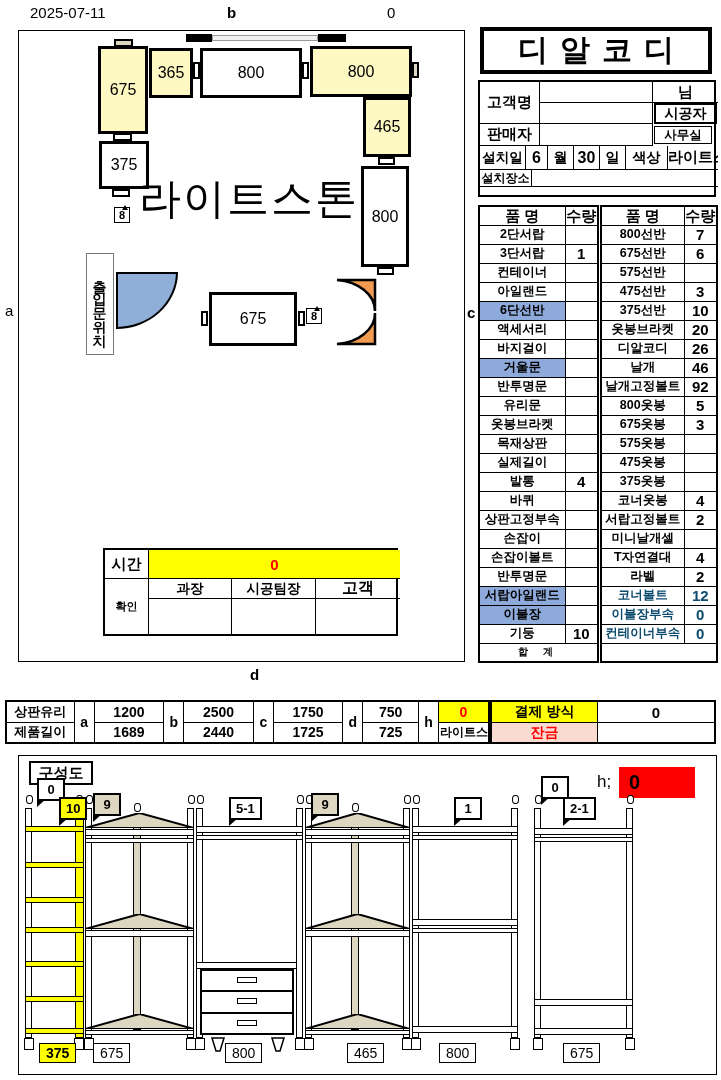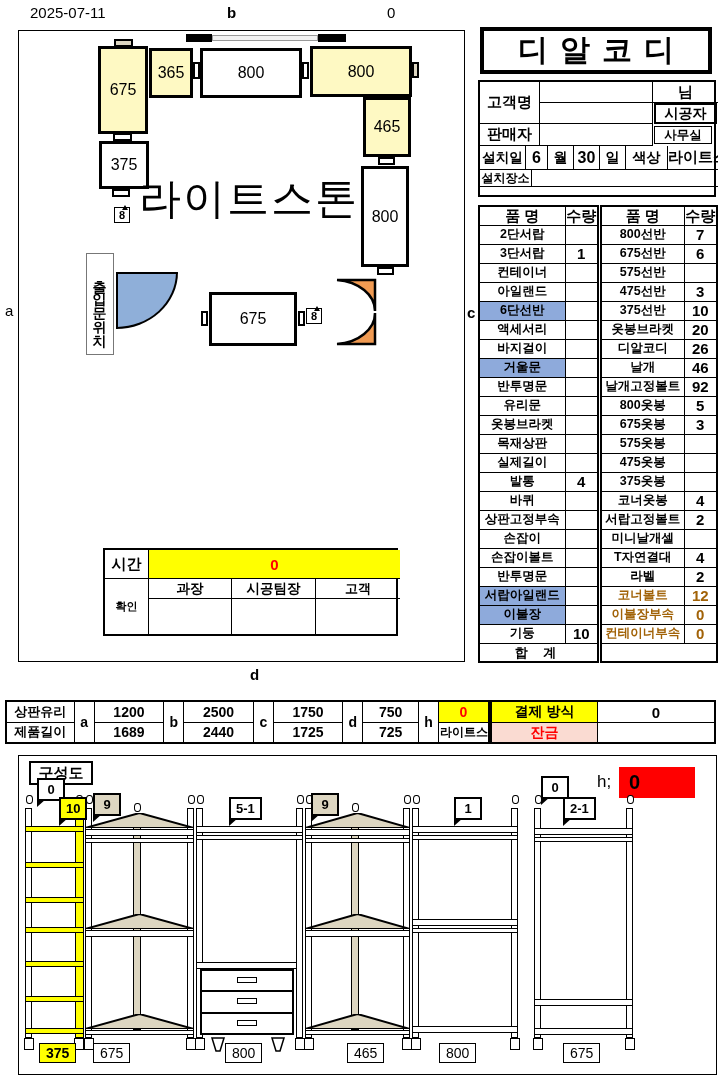--- a/index.html
+++ b/index.html
@@ -25,22 +25,22 @@
 .info{position:absolute;left:478px;top:80px;width:238px;height:117px;border:2px solid #000;background:#fff}
 .ic{position:absolute;display:flex;align-items:center;justify-content:center;font-weight:bold;overflow:hidden;white-space:nowrap}
 .br{border-right:1px solid #000}.bb{border-bottom:1px solid #000}
 
 table.items{position:absolute;border-collapse:collapse;table-layout:fixed;border:2px solid #000;font-weight:bold;background:#fff}
 .items th,.items td{border:1px solid #000;height:19px;line-height:1;padding:0;text-align:center;overflow:hidden;white-space:nowrap}
 .items th{font-size:15px}
 .items .iname{font-size:12.5px}
 .items .iqty{font-size:15px}
 .items .iname.hl{background:#8eaadb}
-.items .red{color:#a16207}
-.items .total{font-size:13px;letter-spacing:6px}
+.items .red{color:#0c4a6e}
+.items .total{font-size:10px;letter-spacing:6px}
 
 .tt{position:absolute;left:103px;top:548px;width:295px;height:88px;border:2px solid #000;display:grid;grid-template-columns:44px 83px 84px 84px;grid-template-rows:29px 20px 1fr;background:#fff;font-weight:bold}
 .tc{display:flex;align-items:center;justify-content:center}
 
 .len{position:absolute;left:5px;top:700px;width:485px;height:44px;border:2px solid #000;display:flex;font-weight:bold;background:#fff}
 .len-col{display:flex;flex-direction:column;border-right:1px solid #000}
 .len-col>div{flex:1;display:flex;align-items:center;justify-content:center}
 .len-col>div:first-child{border-bottom:1px solid #000}
 .len-let{border-right:1px solid #000;display:flex;align-items:center;justify-content:center;font-size:14px}
 .yv{background:#ff0;color:#f00}
@@ -406,21 +406,21 @@
         </tr>
     </tfoot>
   </table>
 
   <div class="tt">
     <div class="tc br bb" style="grid-column:1;grid-row:1;font-size:15px">시간</div>
     <div class="tc bb" style="grid-column:2/5;grid-row:1;background:#ff0;color:#f00;font-size:15px">0</div>
     <div class="tc br" style="grid-column:1;grid-row:2/4;font-size:11px">확인</div>
     <div class="tc br bb" style="grid-column:2;grid-row:2;font-size:13.5px">과장</div>
     <div class="tc br bb" style="grid-column:3;grid-row:2;font-size:13.5px">시공팀장</div>
-    <div class="tc bb" style="grid-column:4;grid-row:2;font-size:13px">고객</div>
+    <div class="tc bb" style="grid-column:4;grid-row:2;font-size:16px">고객</div>
     <div class="tc br" style="grid-column:2;grid-row:3"></div>
     <div class="tc br" style="grid-column:3;grid-row:3"></div>
     <div class="tc" style="grid-column:4;grid-row:3"></div>
   </div>
 
   <div class="len">
     <div class="len-col" style="width:68px;font-size:13px">
       <div>상판유리</div>
       <div>제품길이</div>
     </div>

